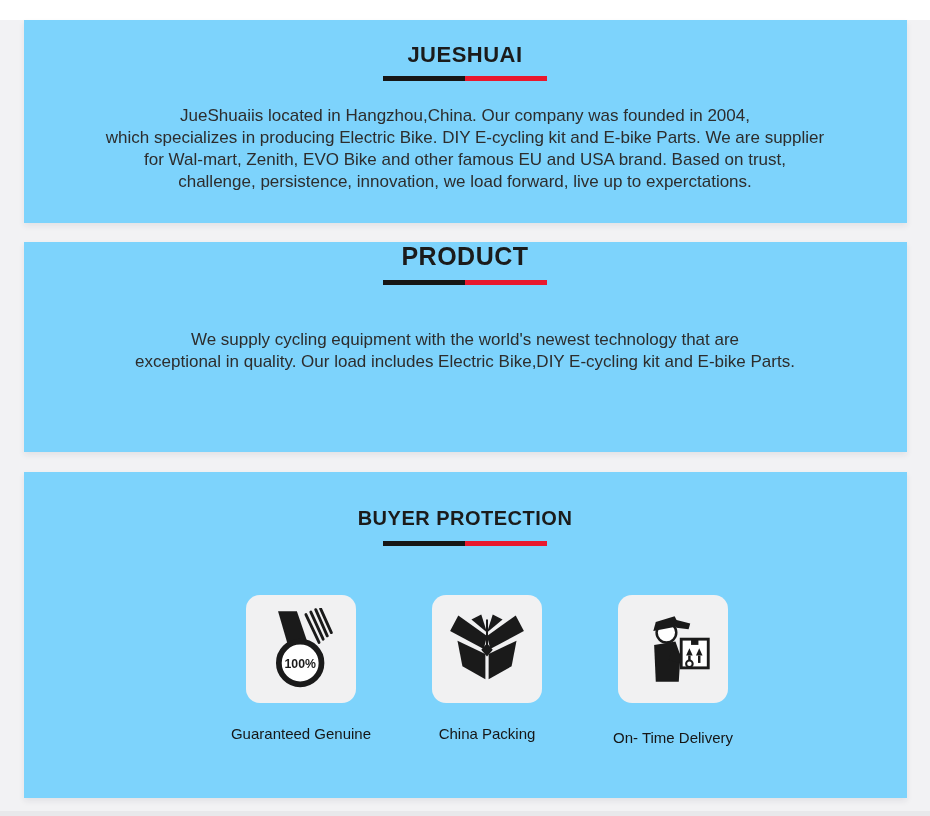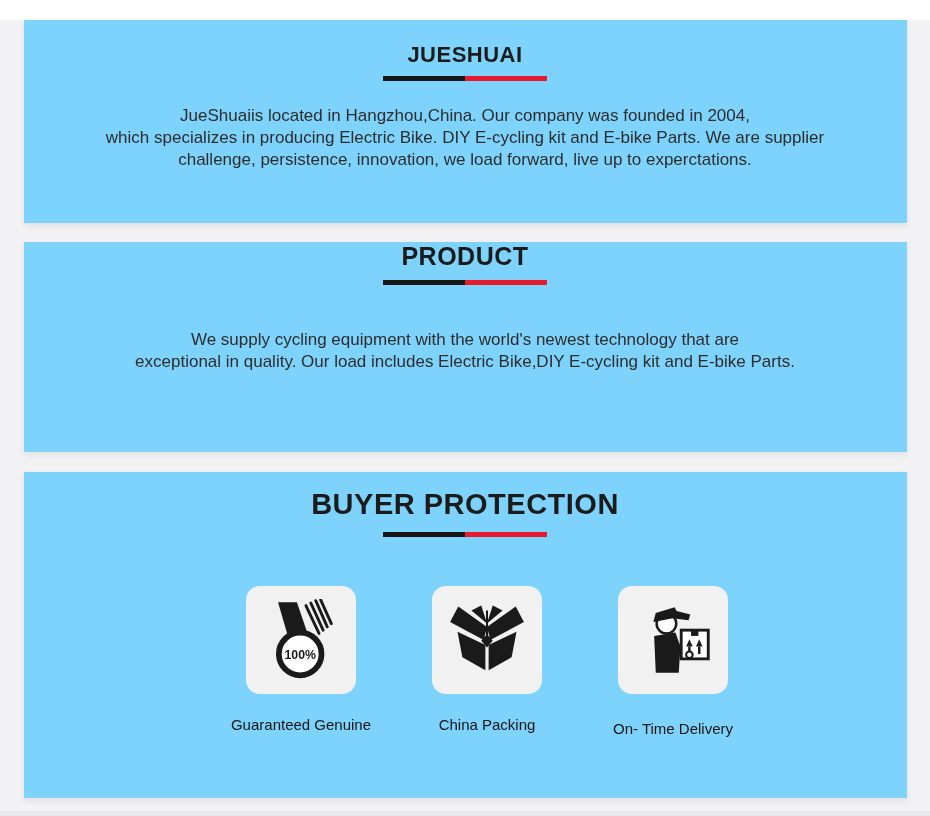--- a/index.html
+++ b/index.html
@@ -19,21 +19,21 @@
   .card-about   { height:203px; }
   .card-product { height:210px; margin-top:19px; }
   .card-buyer   { height:326px; margin-top:20px; }
 
   .sec-title {
     text-align:center; font-weight:bold; color:#1b1b1b;
     letter-spacing:0.5px; line-height:1.15;
   }
   .card-about   .sec-title { font-size:22px; padding-top:22px; }
   .card-product .sec-title { font-size:25px; }
-  .card-buyer   .sec-title { font-size:29px; padding-top:16px; }
+  .card-buyer   .sec-title { font-size:20px; padding-top:35px; }
 
   .divider { width:164px; height:5px; margin:9px auto 0; display:flex; }
   .card-buyer .divider { margin-top:11px; }
   .divider .seg-black { flex:1; background:#161616; }
   .divider .seg-red   { flex:1; background:#e8182d; }
 
   .body-text { text-align:center; font-size:17px; line-height:22px; color:#2d2d2d; }
   .card-about   .body-text { margin-top:24px; }
   .card-product .body-text { margin-top:44px; }
   .body-text .line { white-space:nowrap; }
@@ -65,20 +65,21 @@
 
   <div class="card card-about">
     <div class="sec-title">JUESHUAI</div>
     <div class="divider">
       <div class="seg-black" style="background: rgb(22, 22, 22);"></div>
       <div class="seg-red" style="background: rgb(232, 24, 45);"></div>
     </div>
     <div class="body-text">
       <div class="line">JueShuaiis located in Hangzhou,China. Our company was founded in 2004,</div>
       <div class="line">which specializes in producing Electric Bike. DIY E-cycling kit and E-bike Parts. We are supplier</div>
+      <div class="line">for Wal-mart, Zenith, EVO Bike and other famous EU and USA brand. Based on trust,</div>
       <div class="line">challenge, persistence, innovation, we load forward, live up to experctations.</div>
     </div>
   </div>
 
   <div class="card card-product">
     <div class="sec-title">PRODUCT</div>
     <div class="divider">
       <div class="seg-black" style="background: rgb(22, 22, 22);"></div>
       <div class="seg-red" style="background: rgb(232, 24, 45);"></div>
     </div>

